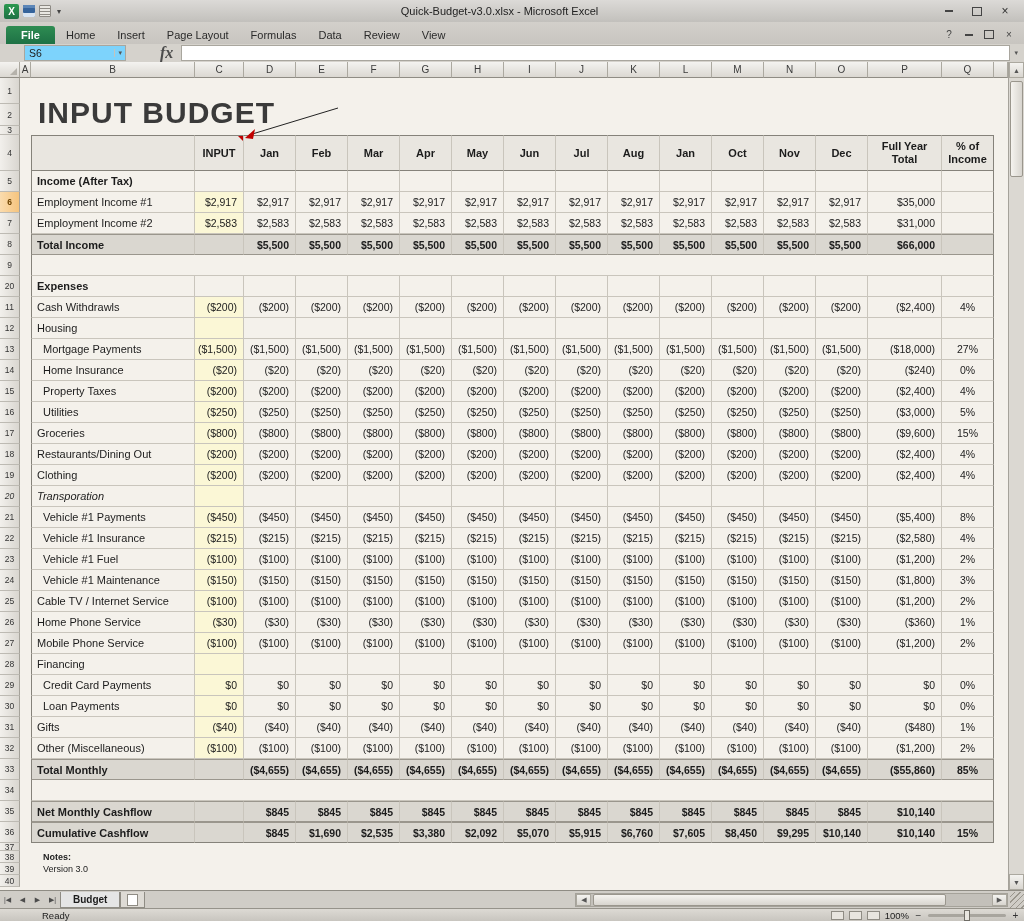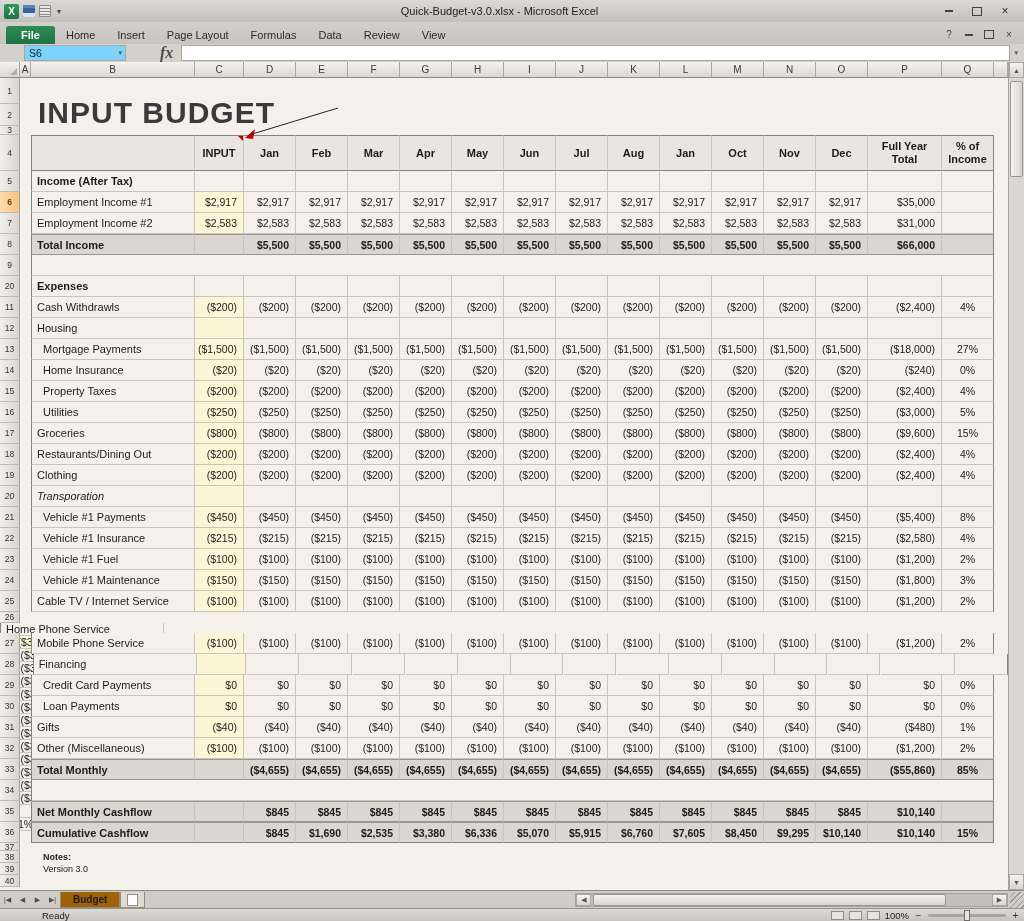--- a/index.html
+++ b/index.html
@@ -100,21 +100,21 @@
   .vs-up{top:0;}
   .vs-down{bottom:0;}
   .vs-thumb{position:absolute;left:1px;top:19px;width:13px;height:96px;border-radius:2px;
     background:linear-gradient(90deg,#F5F3EF,#D8D5CF);border:1px solid #9A968D;box-sizing:border-box;}
   
   .tabbar{position:absolute;top:890px;left:0;width:1024px;height:18px;background:#D0CDC7;
     border-top:1px solid #8F8C84;display:flex;align-items:center;box-sizing:border-box;}
   .tabnav{width:15px;height:14px;display:flex;align-items:center;justify-content:center;
     font-size:7px;color:#4c4c4c;}
   .sheettab{height:15px;display:flex;align-items:center;padding:0 12px;margin-top:1px;
-    background:#a16207;border:1px solid #8F8C84;border-top:none;font-size:10px;font-weight:bold;}
+    background:#e5e5e5;border:1px solid #8F8C84;border-top:none;font-size:10px;font-weight:bold;}
   .sheettab.stub{padding:0 6px;background:#DEDBD5;font-weight:normal;}
   .stubicon{display:inline-block;width:9px;height:10px;background:#fff;border:1px solid #8F8C84;}
   .tab-spacer{width:430px;}
   .hscroll{flex:1;height:14px;display:flex;align-items:center;background:#C3C0BA;
     border:1px solid #A5A29A;box-sizing:border-box;margin-right:2px;}
   .hs-btn{width:15px;height:12px;display:flex;align-items:center;justify-content:center;font-size:7px;color:#555;
     background:linear-gradient(#F4F3F0,#D8D5CF);border:1px solid #ABA89F;box-sizing:border-box;}
   .hs-track{flex:1;height:12px;position:relative;}
   .hs-thumb{position:absolute;left:2px;top:0;width:88%;height:12px;border-radius:2px;
     background:linear-gradient(#F5F3EF,#D8D5CF);border:1px solid #9A968D;box-sizing:border-box;}
@@ -643,21 +643,21 @@
           <div class="tc cM">($100)</div>
           <div class="tc cM">($100)</div>
           <div class="tc cM">($100)</div>
           <div class="tc cM">($100)</div>
           <div class="tc cM">($100)</div>
           <div class="tc cM">($100)</div>
           <div class="tc cM">($100)</div>
           <div class="tc cP">($1,200)</div>
           <div class="tc cQ">2%</div>
         </div>
-        <div class="grow" style="height: 21px; flex-direction: column;">
+        <div class="grow" style="height: 21px;">
           <div class="rowhdr">26</div>
           <div class="colA"></div>
           <div class="tc cB">Home Phone Service</div>
           <div class="tc cC yel">($30)</div>
           <div class="tc cM">($30)</div>
           <div class="tc cM">($30)</div>
           <div class="tc cM">($30)</div>
           <div class="tc cM">($30)</div>
           <div class="tc cM">($30)</div>
           <div class="tc cM">($30)</div>
@@ -683,21 +683,21 @@
           <div class="tc cM">($100)</div>
           <div class="tc cM">($100)</div>
           <div class="tc cM">($100)</div>
           <div class="tc cM">($100)</div>
           <div class="tc cM">($100)</div>
           <div class="tc cM">($100)</div>
           <div class="tc cM">($100)</div>
           <div class="tc cP">($1,200)</div>
           <div class="tc cQ">2%</div>
         </div>
-        <div class="grow" style="height: 21px; justify-content: space-between;">
+        <div class="grow" style="height: 21px;">
           <div class="rowhdr">28</div>
           <div class="colA"></div>
           <div class="tc cB">Financing</div>
           <div class="tc cC yel"></div>
           <div class="tc cM"></div>
           <div class="tc cM"></div>
           <div class="tc cM"></div>
           <div class="tc cM"></div>
           <div class="tc cM"></div>
           <div class="tc cM"></div>
@@ -837,21 +837,21 @@
         </div>
         <div class="grow endrow" style="height: 21px;">
           <div class="rowhdr">36</div>
           <div class="colA"></div>
           <div class="tc tot cB bld">Cumulative Cashflow</div>
           <div class="tc tot cC"></div>
           <div class="tc tot cM">$845</div>
           <div class="tc tot cM">$1,690</div>
           <div class="tc tot cM">$2,535</div>
           <div class="tc tot cM">$3,380</div>
-          <div class="tc tot cM">$6,336</div>
+          <div class="tc tot cM">$2,092</div>
           <div class="tc tot cM">$5,070</div>
           <div class="tc tot cM">$5,915</div>
           <div class="tc tot cM">$6,760</div>
           <div class="tc tot cM">$7,605</div>
           <div class="tc tot cM">$8,450</div>
           <div class="tc tot cM">$9,295</div>
           <div class="tc tot cM">$10,140</div>
           <div class="tc tot cP">$10,140</div>
           <div class="tc tot cQ">15%</div>
         </div>

